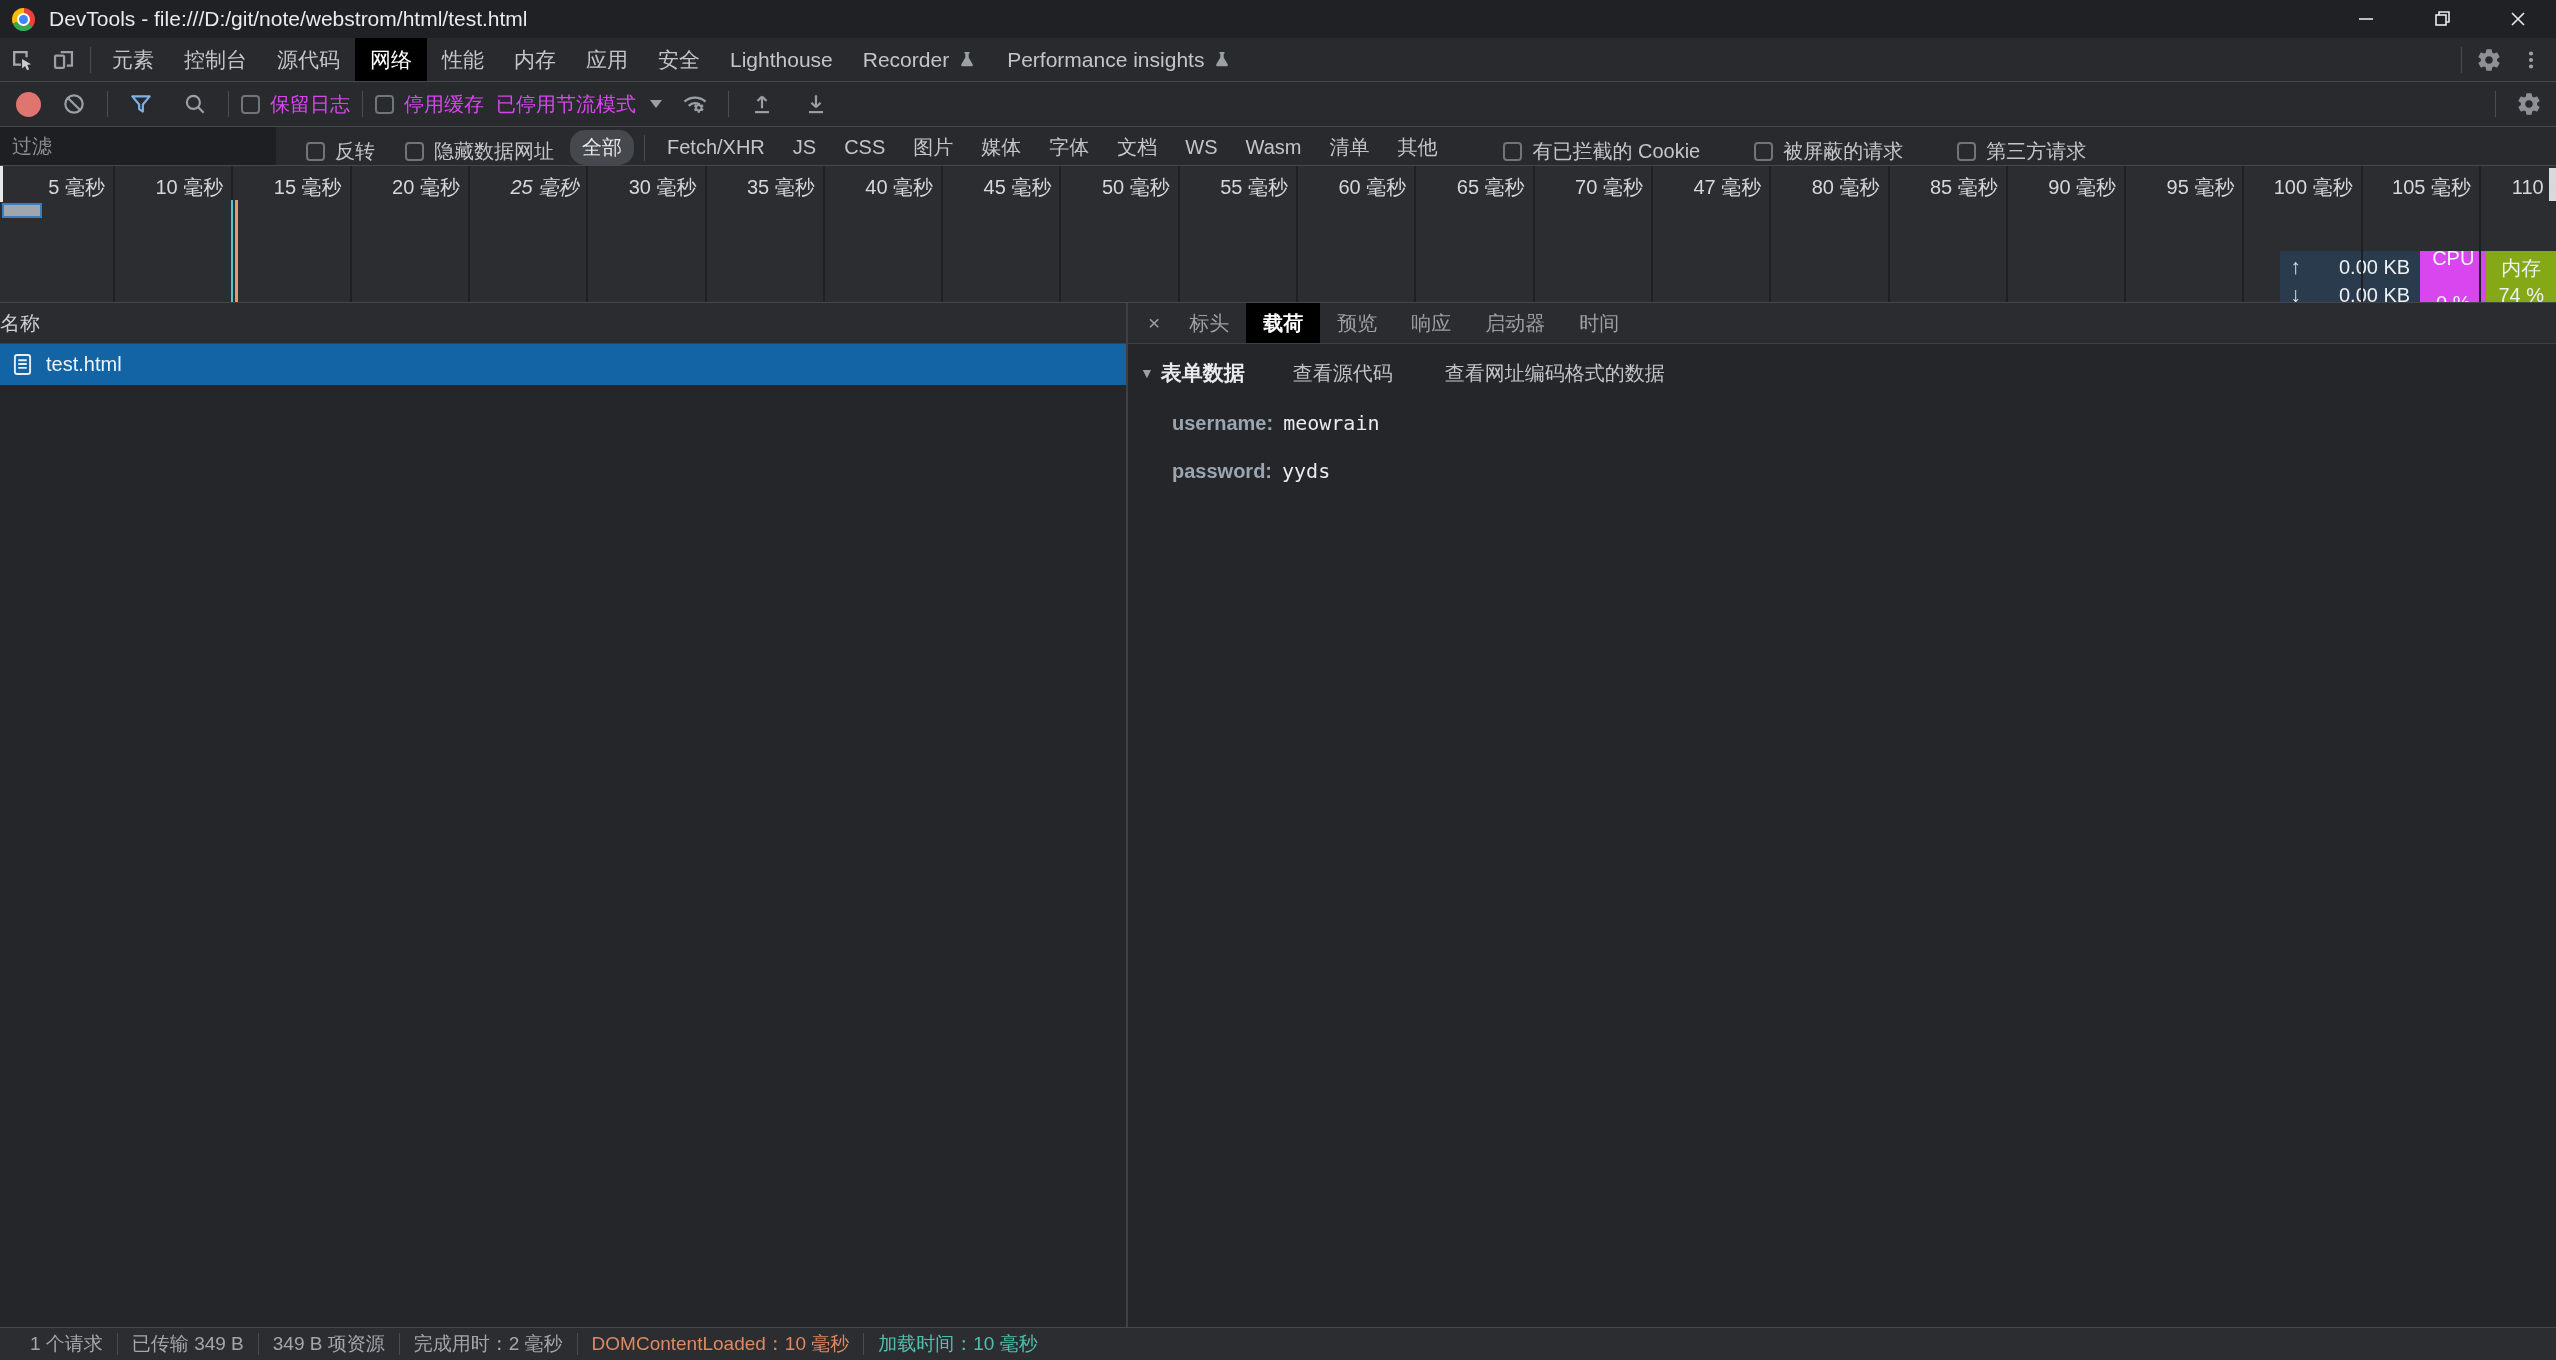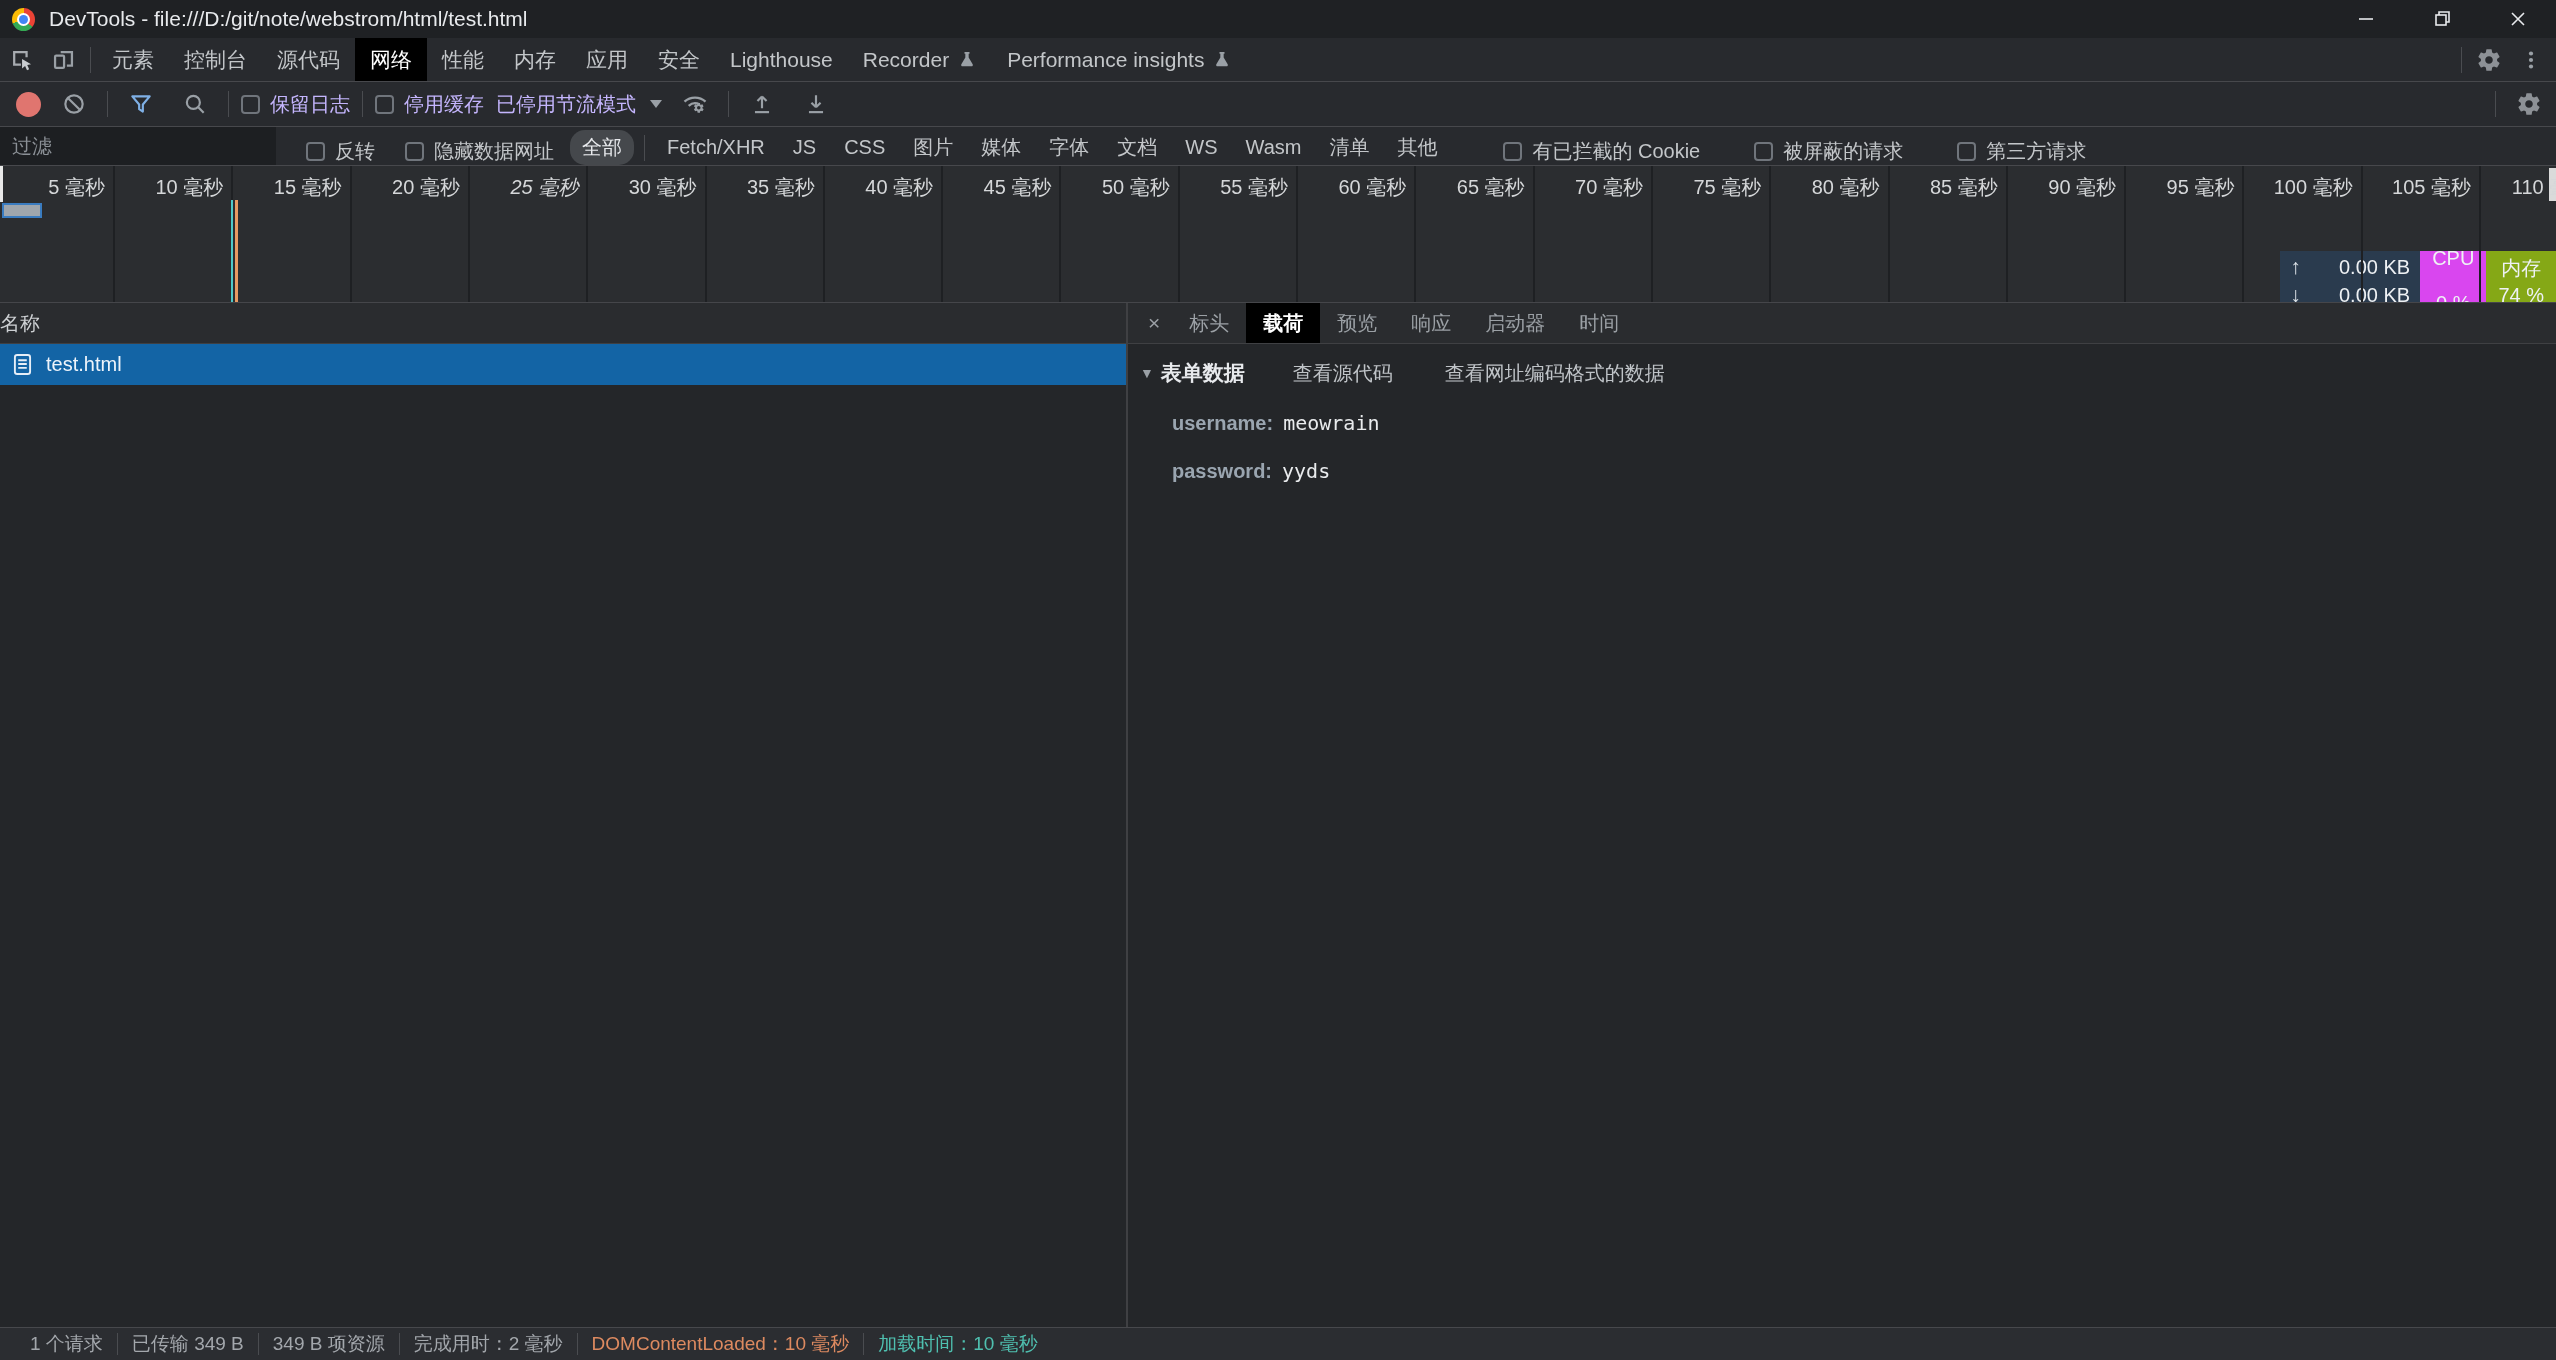--- a/index.html
+++ b/index.html
@@ -25,21 +25,21 @@
     border-bottom:1px solid #47484c;box-sizing:border-box;}
   .icon-btn{width:42px;height:38px;display:flex;align-items:center;justify-content:center;flex:none;}
   .tabbar .vdiv{margin:0 6px;}
   .tab{height:43px;line-height:43px;padding:0 15px;font-size:21px;color:#c3c6c9;white-space:nowrap;
     display:flex;align-items:center;gap:8px;}
   .tab.selected{background:#000;color:#fff;}
   .spacer{flex:1;}
 
   
   .nettoolbar{left:0;right:0;top:82px;height:45px;background:#282a2e;display:flex;align-items:center;
-    border-bottom:1px solid #47484c;box-sizing:border-box;gap:12px;font-size:20px;color:#c4b5fd;}
+    border-bottom:1px solid #47484c;box-sizing:border-box;gap:12px;font-size:20px;color:#d946ef;}
   .record-dot{width:25px;height:25px;border-radius:50%;background:#e0756f;margin-left:16px;flex:none;}
   .checkbox{width:19px;height:19px;border:2px solid #70757c;border-radius:4px;background:transparent;
     box-sizing:border-box;flex:none;}
   .cb-group{display:flex;align-items:center;gap:10px;white-space:nowrap;}
   .caret-down{width:0;height:0;border-left:6px solid transparent;border-right:6px solid transparent;
     border-top:8px solid #9aa0a6;margin-left:14px;}
   .throttle{display:flex;align-items:center;white-space:nowrap;}
 
   
   .filterbar{left:0;right:0;top:127px;height:39px;background:#282a2e;display:flex;align-items:flex-end;
@@ -357,21 +357,21 @@
       <span class="tick-label" style="left: 1177.7px;">50 毫秒</span>
       <div class="gridline" style="left: 1296px;"></div>
       <span class="tick-label" style="left: 1296px;">55 毫秒</span>
       <div class="gridline" style="left: 1414.3px;"></div>
       <span class="tick-label" style="left: 1414.3px;">60 毫秒</span>
       <div class="gridline" style="left: 1532.6px;"></div>
       <span class="tick-label" style="left: 1532.6px;">65 毫秒</span>
       <div class="gridline" style="left: 1650.9px;"></div>
       <span class="tick-label" style="left: 1650.9px;">70 毫秒</span>
       <div class="gridline" style="left: 1769.2px;"></div>
-      <span class="tick-label" style="left: 1769.2px;">75 毫秒</span>
+      <span class="tick-label" style="left: 1769.2px;">47 毫秒</span>
       <div class="gridline" style="left: 1887.5px;"></div>
       <span class="tick-label" style="left: 1887.5px;">80 毫秒</span>
       <div class="gridline" style="left: 2005.8px;"></div>
       <span class="tick-label" style="left: 2005.8px;">85 毫秒</span>
       <div class="gridline" style="left: 2124.1px;"></div>
       <span class="tick-label" style="left: 2124.1px;">90 毫秒</span>
       <div class="gridline" style="left: 2242.4px;"></div>
       <span class="tick-label" style="left: 2242.4px;">95 毫秒</span>
       <div class="gridline" style="left: 2360.7px;"></div>
       <span class="tick-label" style="left: 2360.7px;">100 毫秒</span>

